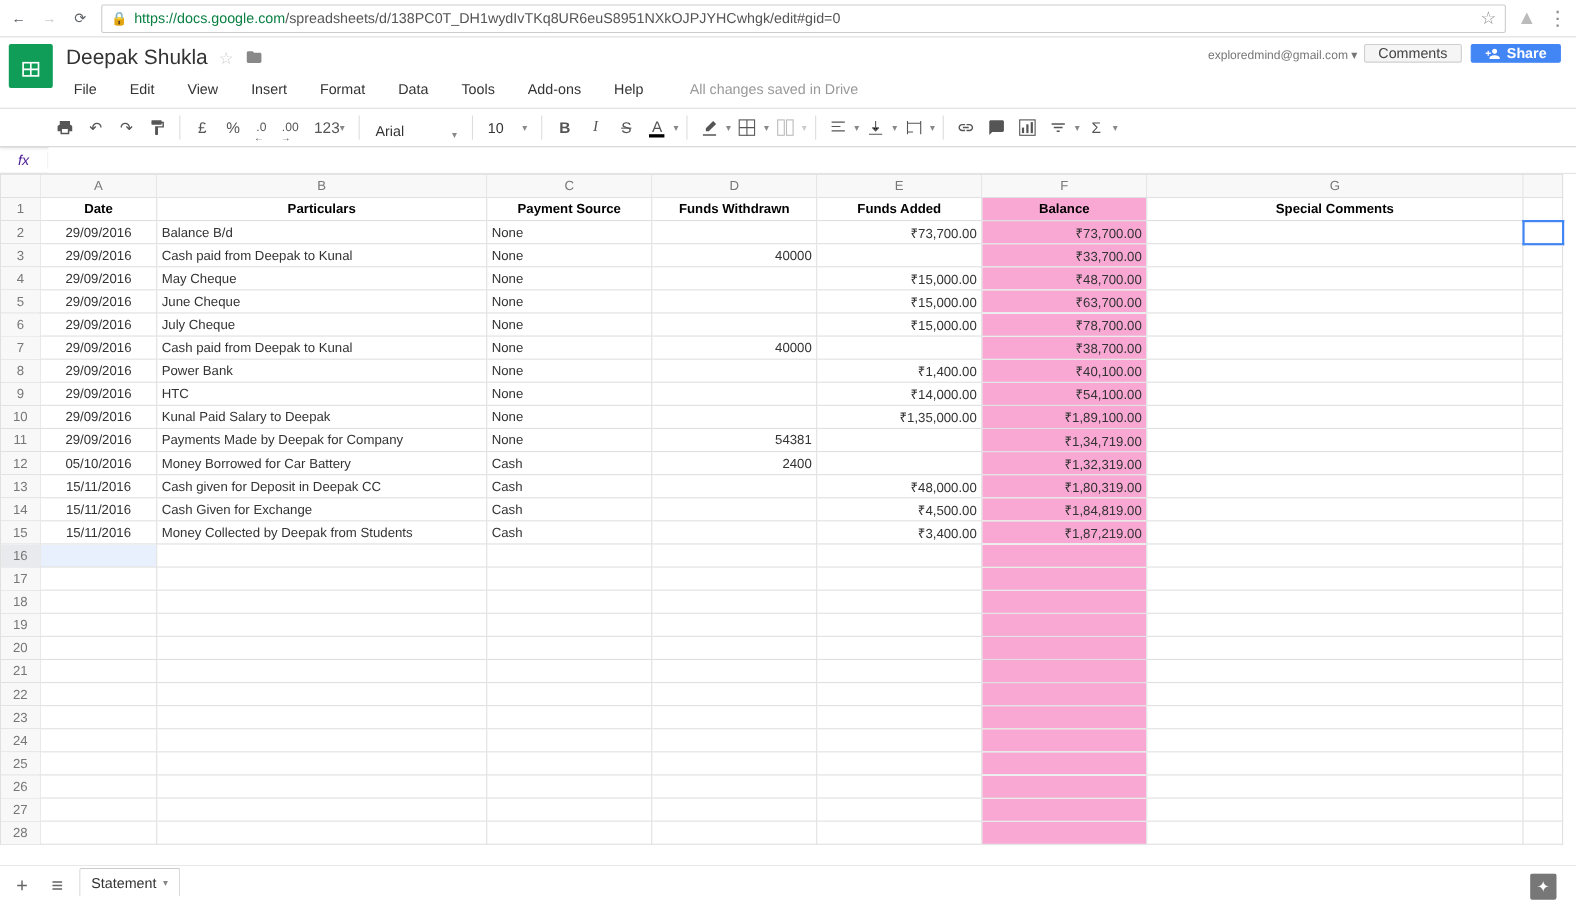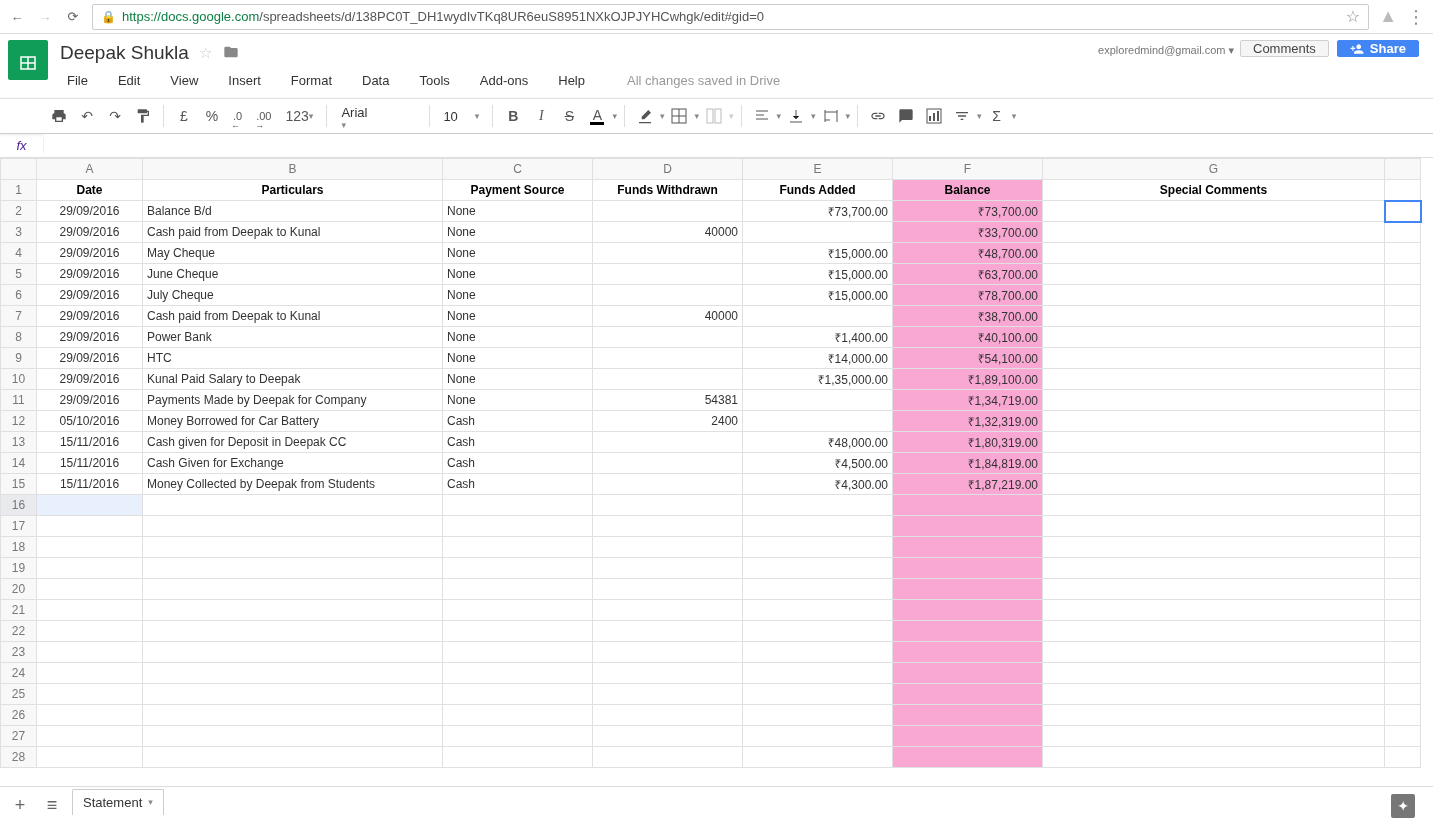--- a/index.html
+++ b/index.html
@@ -25,21 +25,21 @@
 .menu-row .save-status { color: #999; margin-left: 12px; cursor: default; }
 .right-head { display: flex; align-items: flex-end; gap: 6px; padding-right: 6px; }
 .email { font-size: 11px; color: #777; }
 .head-btns { display: flex; gap: 8px; }
 .btn { border: 1px solid #cfcfcf; background: #f5f5f5; border-radius: 2px; padding: 0 12px; font-size: 13px; cursor: pointer; color: #444; }
 .btn.share { background: #4285f4; border-color: #4285f4; color: #fff; font-weight: bold; display: flex; align-items: center; gap: 6px; }
 .toolbar { display: flex; align-items: center; height: 36px; border-top: 1px solid #e0e0e0; border-bottom: 1px solid #ccc; padding: 0 6px 0 46px; gap: 2px; box-shadow: 0 1px 3px rgba(0,0,0,0.08); }
 .tbtn { width: 26px; height: 26px; display: flex; align-items: center; justify-content: center; color: #555; cursor: pointer; font-size: 14px; border-radius: 2px; }
 .tbtn.wide { width: auto; padding: 0 6px; }
 .tsep { width: 1px; height: 22px; background: #ddd; margin: 0 5px; }
-.fontsel { display: flex; align-items: flex-start; justify-content: space-between; width: 88px; height: 24px; border: 1px solid transparent; padding: 0 6px; cursor: pointer; font-size: 13px; flex-direction: column; }
+.fontsel { display: flex; align-items: flex-end; justify-content: space-between; width: 88px; height: 24px; border: 1px solid transparent; padding: 0 6px; cursor: pointer; font-size: 13px; }
 .fontsel .chev, .sizesel .chev { color: #888; font-size: 9px; }
 .sizesel { display: flex; align-items: center; justify-content: space-between; width: 48px; height: 24px; padding: 0 6px; cursor: pointer; font-size: 13px; }
 .fmt-b { font-weight: bold; }
 .fmt-i { font-style: italic; font-family: serif; }
 .fmt-s { text-decoration: line-through; }
 .color-a { display: flex; flex-direction: column; align-items: center; line-height: 1; }
 .color-a .bar { width: 14px; height: 3px; background: #000; }
 .fx-bar { display: flex; align-items: center; height: 24px; border-bottom: 1px solid #ddd; }
 .fx-label { width: 44px; text-align: center; font-style: italic; color: #4c1d95; font-size: 13px; border-right: 1px solid #eee; }
 .fx-input { flex: 1; border: none; outline: none; height: 100%; padding: 0 6px; font-size: 13px; }
@@ -410,21 +410,21 @@
           <td class="al-r hilite">₹1,84,819.00</td>
           <td class="al-l"></td>
           <td></td>
         </tr>
         <tr>
           <td class="rowhead">15</td>
           <td class="al-c">15/11/2016</td>
           <td class="al-l">Money Collected by Deepak from Students</td>
           <td class="al-l">Cash</td>
           <td class="al-r"></td>
-          <td class="al-r">₹4,300.00</td>
+          <td class="al-r">₹3,400.00</td>
           <td class="al-r hilite">₹1,87,219.00</td>
           <td class="al-l"></td>
           <td></td>
         </tr>
         <tr>
           <td class="rowhead sel-row-head">16</td>
           <td class="" style="background: rgb(232, 240, 254);"></td>
           <td class=""></td>
           <td class=""></td>
           <td class=""></td>

